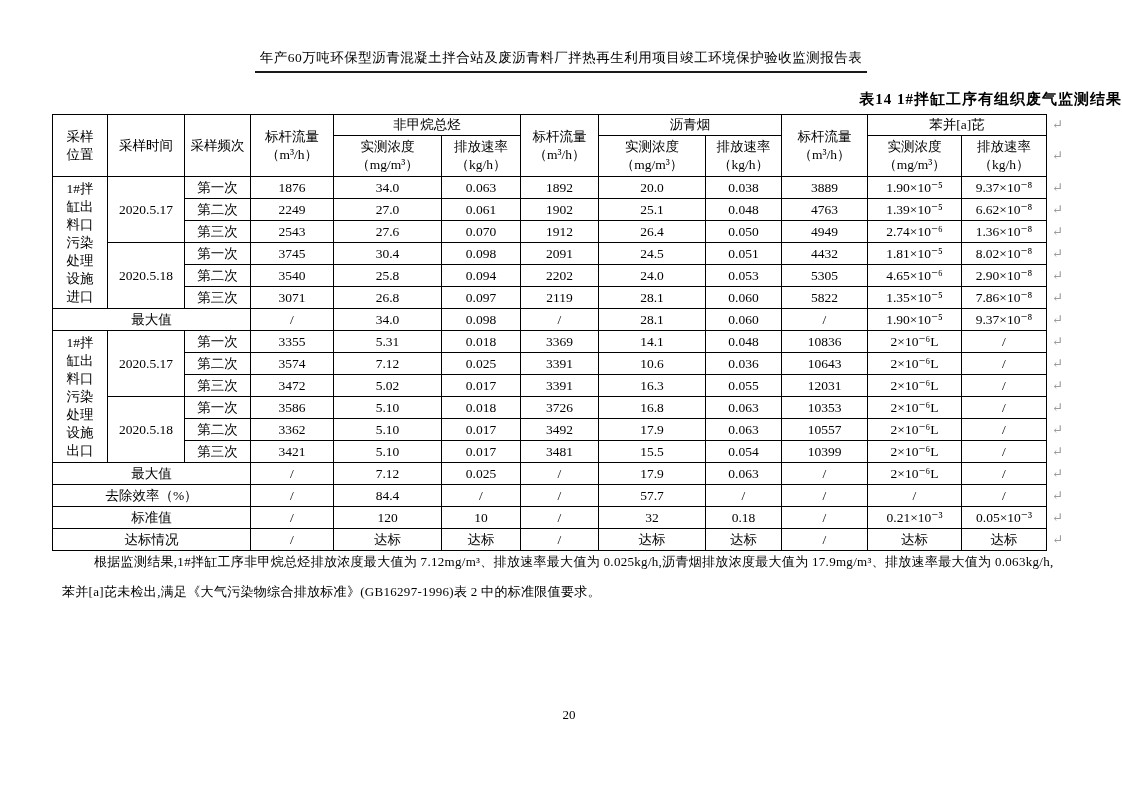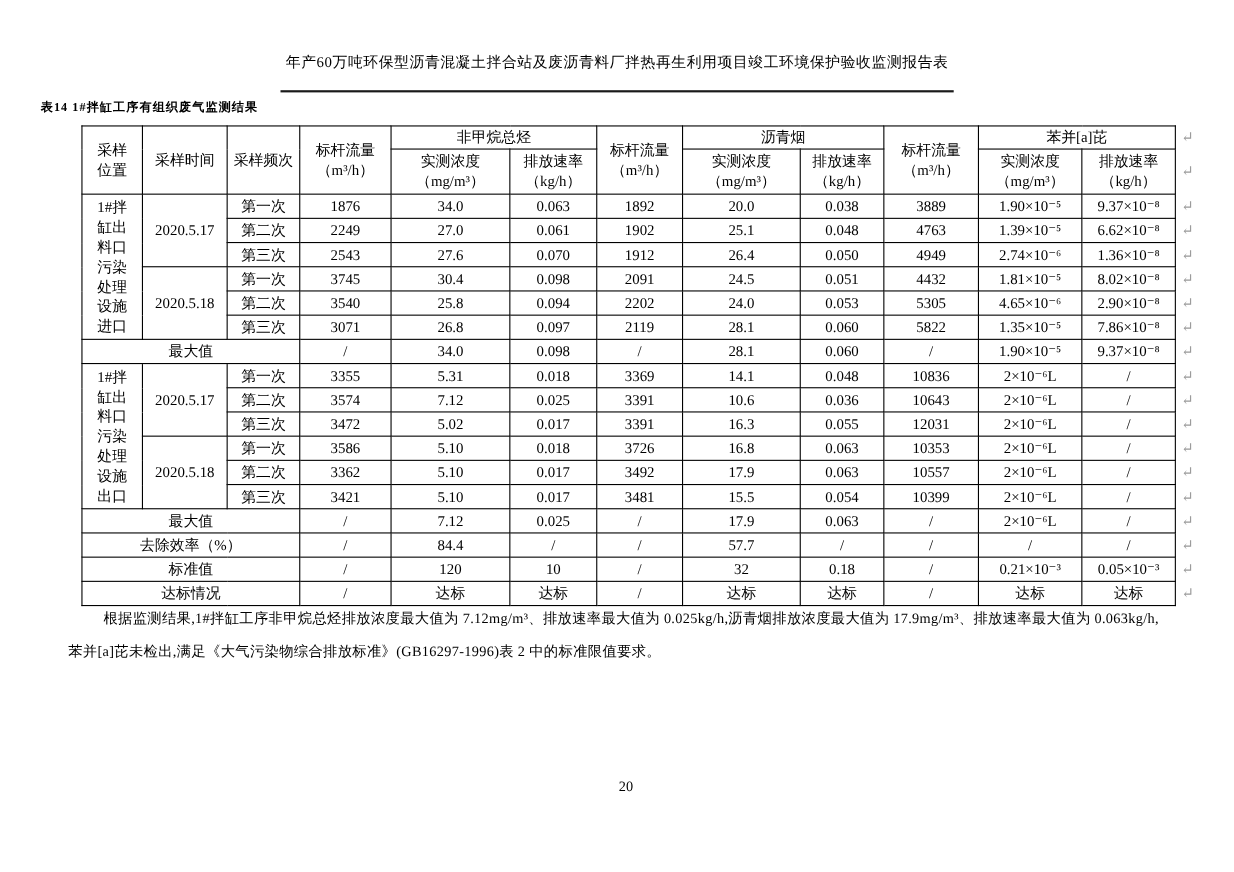--- a/index.html
+++ b/index.html
@@ -3,28 +3,28 @@
 <meta charset="utf-8">
 <style>
   html,body{margin:0;padding:0;background:#ffffff;}
   body{
     width:1122px;height:793px;position:relative;
     font-family:"Liberation Serif","DejaVu Serif",serif;color:#000;
   }
   .page-header{position:absolute;top:48px;left:0;right:0;text-align:center;}
   .page-header-inner{
     display:inline-block;font-size:13.5px;letter-spacing:0.5px;
-    padding:0 5px 16px 5px;border-bottom:2px solid #1a1a1a;text-align:right;
+    padding:0 5px 4px 5px;border-bottom:2px solid #1a1a1a;text-align:right;
   }
   .table-title{
-    position:absolute;top:90px;left:0;right:0;text-align:left;
-    font-size:11px;font-weight:bold;letter-spacing:1px;margin-left:37px;
+    position:absolute;top:90px;left:0;right:0;text-align:right;
+    font-size:15px;font-weight:bold;letter-spacing:1px;
   }
   table.mon{
-    position:absolute;top:114px;left:74px;border-collapse:collapse;table-layout:fixed;
+    position:absolute;top:114px;left:52px;border-collapse:collapse;table-layout:fixed;
   }
   table.mon td{
     border:1px solid #000;text-align:center;vertical-align:middle;
     font-size:13.5px;padding:0 1px;height:21px;white-space:pre-line;
     line-height:18px;overflow:hidden;
   }
   table.mon tr.h1 td{height:20px;}
   table.mon tr.h2 td{height:40px;line-height:18px;}
   td.pos-cell{line-height:18px;}
   td.pmark{

